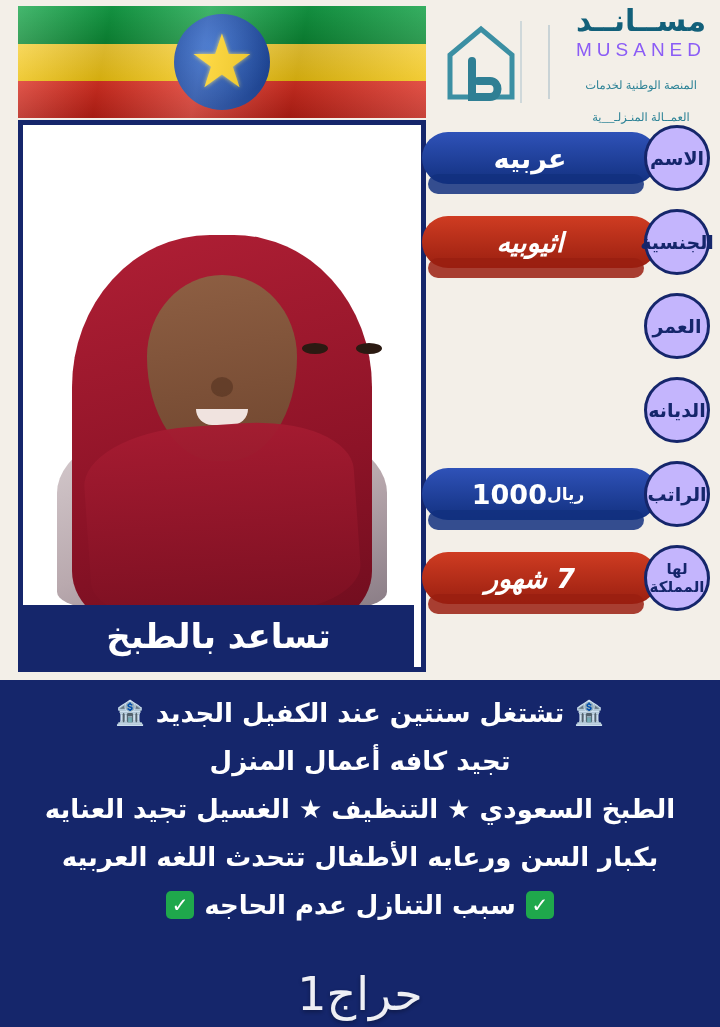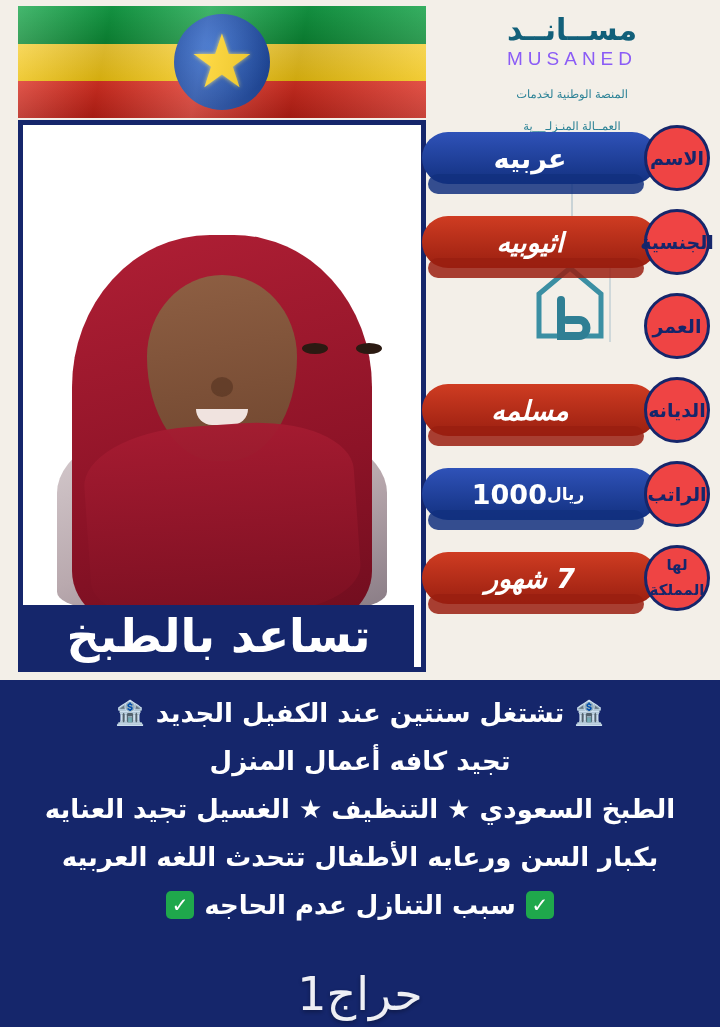--- a/index.html
+++ b/index.html
@@ -45,21 +45,21 @@
       rgba(255,255,255,.18) 45%, rgba(0,0,0,.14) 68%, rgba(255,255,255,.16) 100%);
     pointer-events: none;
   }
 
   
   .brand {
     position: absolute;
     right: 14px; top: 8px;
     width: 268px; height: 108px;
     display: flex; align-items: center; justify-content: flex-start;
-    gap: 26px; direction: rtl; flex-direction: column;
+    gap: 26px; direction: rtl;
   }
   .brand-text { text-align: center; color: #14657a; padding-top: 4px; }
   .brand-ar {
     font-size: 30px; font-weight: bold; color: #12607a; letter-spacing: 2px;
     font-family: "DejaVu Sans", sans-serif;
   }
   .brand-en {
     font-size: 19px; letter-spacing: 5px; color: #8b5cf6; margin-top: 1px;
     font-family: "Liberation Sans", sans-serif;
   }
@@ -120,53 +120,53 @@
              width: 52px; height: 16px; border-radius: 0 0 26px 26px; background: #f0e3df; }
   .p-nose { position: absolute; left: 50%; top: 252px; transform: translateX(-50%);
             width: 22px; height: 20px; border-radius: 50%; background: rgba(70,40,25,.45); }
 
   .photo-caption {
     position: absolute;
     left: 0; right: 7px; bottom: 0;
     height: 62px;
     background: #15266b;
     color: #ffffff;
-    font-size: 46px; font-weight: bold;
+    font-size: 34px; font-weight: bold;
     display: flex; align-items: center; justify-content: center;
     font-family: "DejaVu Sans", sans-serif;
   }
 
   
   .info-list {
     position: absolute;
     right: 10px; top: 122px;
     width: 288px;
     display: flex; flex-direction: column; gap: 12px;
   }
   .info-row {
     position: relative;
     height: 72px;
     display: flex; flex-direction: row; align-items: center;
     direction: rtl;
   }
   .pill-label {
     width: 66px; height: 66px;
     border-radius: 50%;
-    background: #ef4444;
+    background: #c4b5fd;
     border: 3px solid #15266b;
     color: #15266b;
     font-weight: bold;
     font-size: 19px;
     display: flex; align-items: center; justify-content: center;
     text-align: center; line-height: 19px;
     flex: 0 0 auto;
     z-index: 3;
     font-family: "DejaVu Sans", sans-serif;
   }
-  .pill-label.small { font-size: 15px; line-height: 25px; }
+  .pill-label.small { font-size: 15px; line-height: 18px; }
   .pill-value {
     position: relative;
     margin-right: -14px;
     flex: 1 1 auto;
     height: 52px;
     border-radius: 26px;
     display: flex; align-items: center; justify-content: center;
     color: #ffffff;
     font-size: 27px; font-weight: bold;
     padding-right: 20px;
@@ -284,24 +284,20 @@
         <span class="shadow"></span>
       </div>
     </div>
 
     <div class="info-row">
       <div class="pill-label">العمر</div>
     </div>
 
     <div class="info-row">
       <div class="pill-label">الديانه</div>
-      <div class="pill-value red">
-        <span>مسلمه</span>
-        <span class="shadow"></span>
-      </div>
     </div>
 
     <div class="info-row">
       <div class="pill-label">الراتب</div>
       <div class="pill-value blue">
         <span class="unit">ريال</span>
         <span>1000</span>
         <span class="shadow"></span>
       </div>
     </div>

